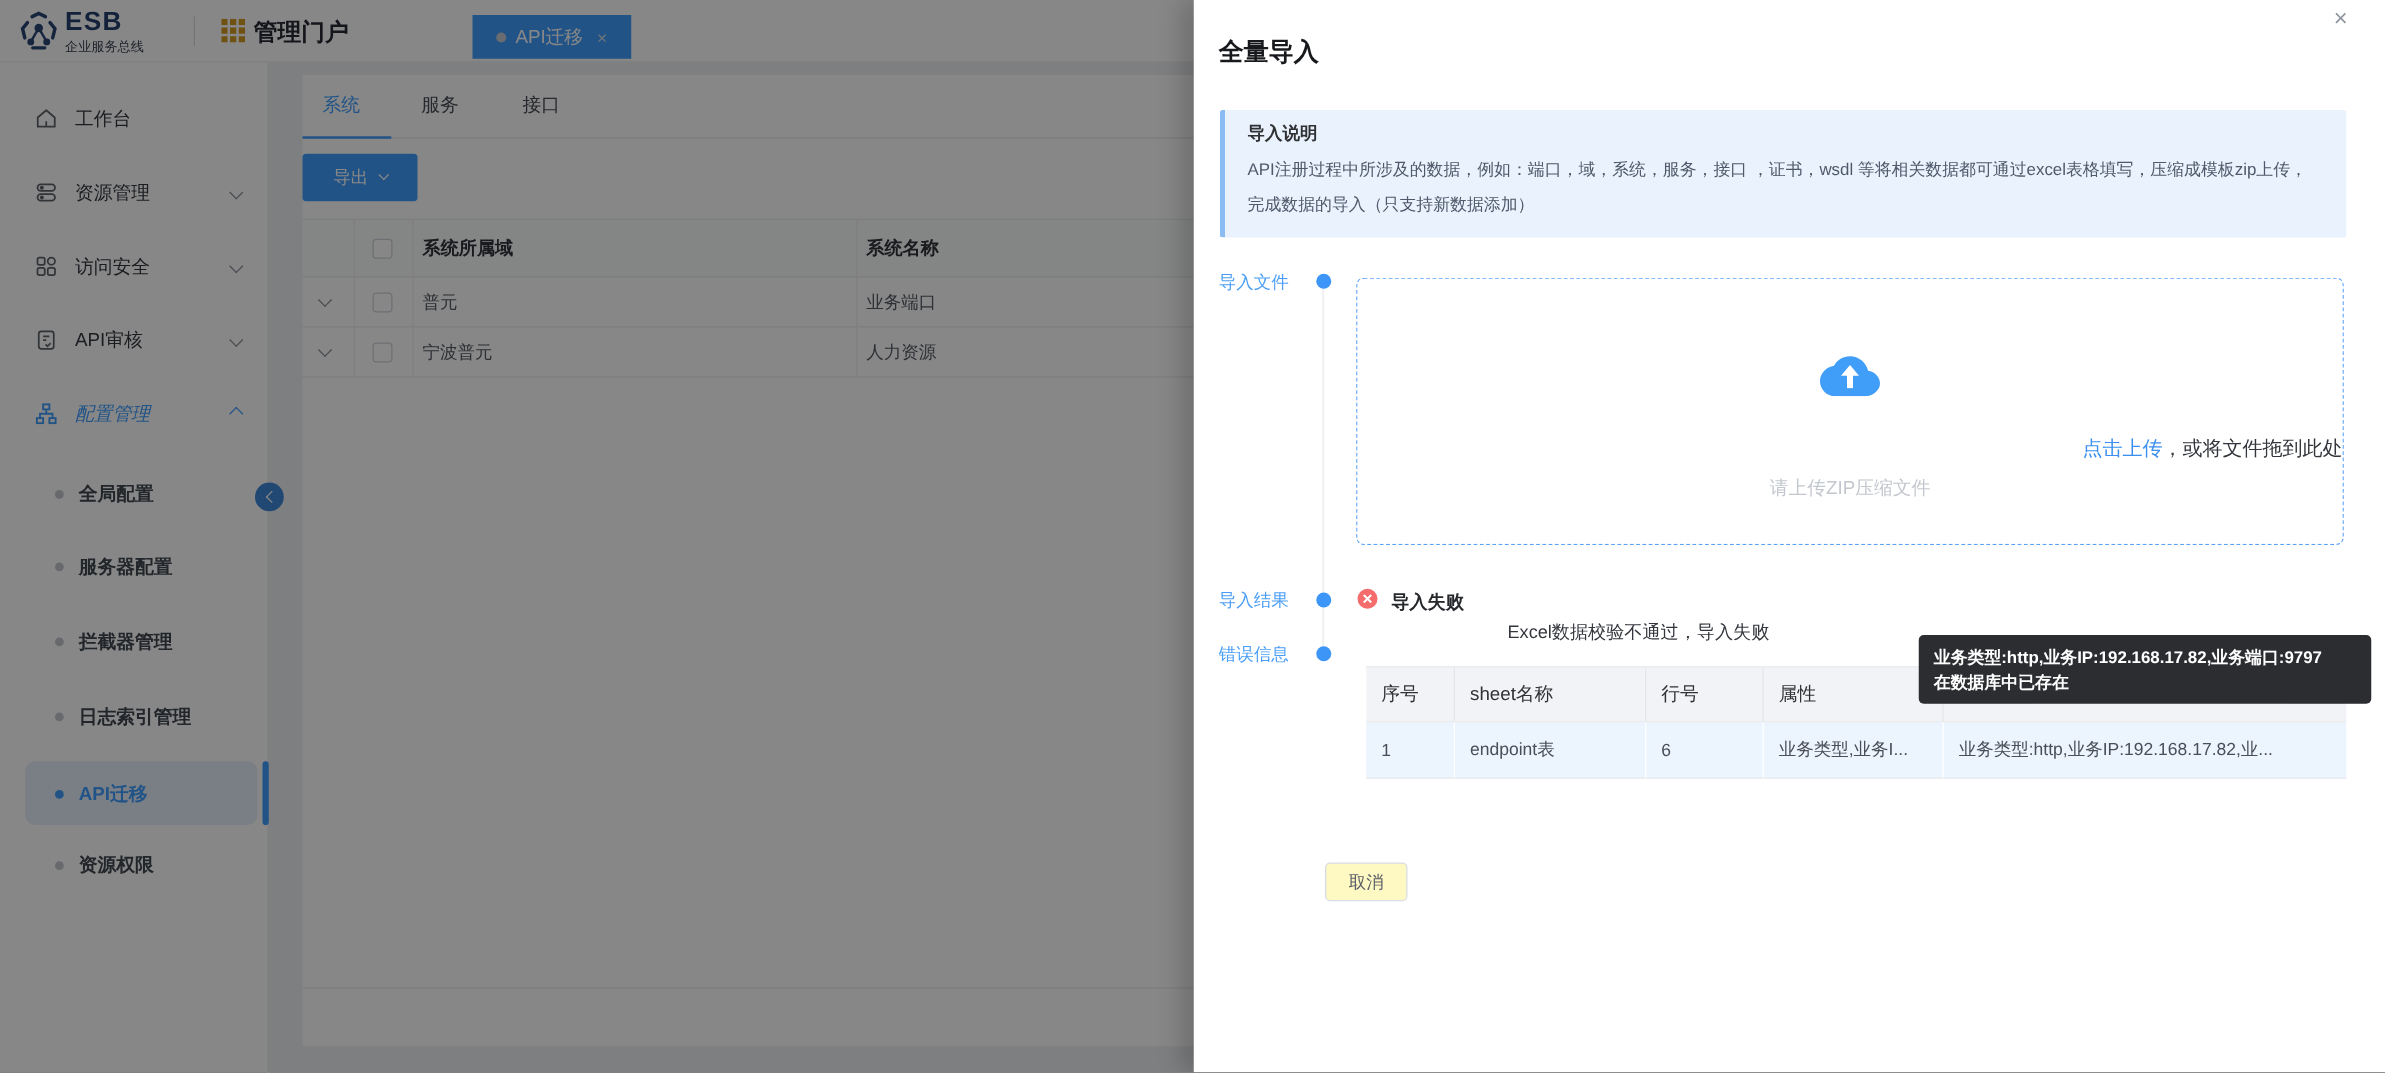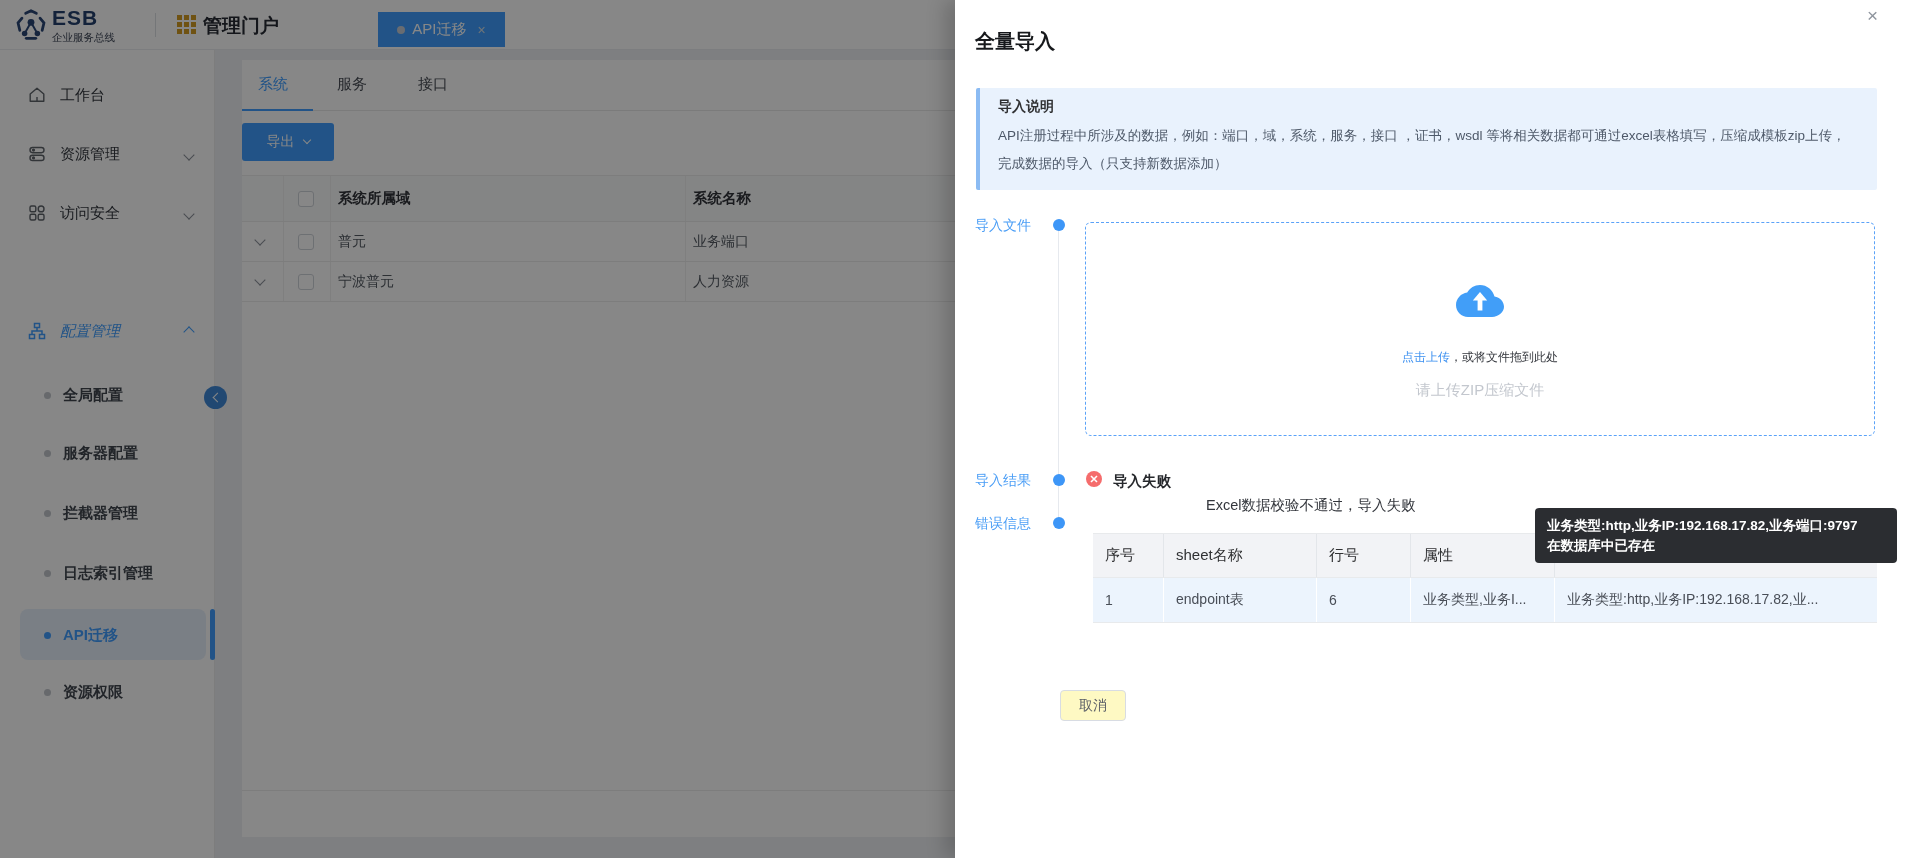--- a/index.html
+++ b/index.html
@@ -64,21 +64,21 @@
   .d-close { position:absolute; left:912px; top:5px; font-size:19px; color:#8f959e; cursor:pointer; }
   .d-title { position:absolute; left:20px; top:28px; font-size:20px; font-weight:bold; color:#17191c; }
   .notice { position:absolute; left:21px; top:88px; width:901px; height:102px; background:#e9f2fd; border-left:4px solid #8bbbf3; border-radius:2px; padding:10px 18px; overflow:hidden; }
   .notice-title { font-size:14px; font-weight:bold; color:#303133; margin-bottom:6px; }
   .notice-body { font-size:13.5px; color:#4e5969; line-height:28px; }
   .step-label { position:absolute; left:20px; font-size:14px; color:#4b9ef6; }
   .step-dot { position:absolute; left:98px; width:12px; height:12px; border-radius:50%; background:#3d96f7; z-index:2; }
   .step-line { position:absolute; left:103px; top:225px; width:1px; height:298px; background:#e6e9ee; z-index:1; }
   .upload-box { position:absolute; left:130px; top:222px; width:790px; height:214px; border:1px dashed #5aa2f8; border-radius:6px; background:#fff; cursor:pointer; }
   .cloud-wrap { position:absolute; left:0; top:60px; width:100%; text-align:center; }
-  .up-text { position:absolute; left:0; top:126px; width:100%; text-align:center; font-size:12px; color:#33363c; }
+  .up-text { position:absolute; left:0; top:126px; width:100%; text-align:right; font-size:16px; color:#33363c; }
   .up-link { color:#3a8ff0; cursor:pointer; }
   .up-hint { position:absolute; left:0; top:158px; width:100%; text-align:center; font-size:15px; color:#c3c7ce; }
   .result-icon { position:absolute; left:131px; top:471px; width:16px; height:16px; border-radius:50%; background:#f56c6c; display:flex; align-items:center; justify-content:center; }
   .result-status { position:absolute; left:158px; top:472px; font-size:14.5px; font-weight:bold; color:#26282c; }
   .result-msg { position:absolute; left:251px; top:496px; font-size:14.5px; color:#33363c; }
   .err-table { position:absolute; left:138px; top:533px; width:784px; font-size:14px; }
   .et-head, .et-row { display:flex; height:45px; }
   .et-head { background:#f2f3f6; border-top:1px solid #e8eaec; border-bottom:1px solid #e8eaec; }
   .et-row { background:#ecf4fd; border-bottom:1px solid #e8eaec; }
   .et-head > div { font-size:15px; color:#303133; }
@@ -168,20 +168,31 @@
         <svg width="18" height="18" viewBox="0 0 18 18" fill="none" stroke="#5f646b" stroke-width="1.4">
           <rect x="2" y="2" width="5.8" height="5.8" rx="1.5"></rect>
             <rect x="10.2" y="2" width="5.8" height="5.8" rx="2.9"></rect>
           <rect x="2" y="10.2" width="5.8" height="5.8" rx="1.5"></rect>
             <rect x="10.2" y="10.2" width="5.8" height="5.8" rx="1.5"></rect>
         </svg>
       </span>
       <span class="nav-label">访问安全</span>
       <span class="nav-chev"><i class="chev"></i></span>
     </div>
+    <div class="nav-item" style="top:202px">
+      <span class="nav-icon">
+        <svg width="18" height="18" viewBox="0 0 18 18" fill="none" stroke="#5f646b" stroke-width="1.4">
+          <rect x="3" y="2" width="12" height="14" rx="2"></rect>
+            <path d="M6.5 6 H11.5 M6.5 9 H9"></path>
+            <path d="M8.5 12.5 l1.5 1.5 l2.5 -2.5"></path>
+        </svg>
+      </span>
+      <span class="nav-label">API审核</span>
+      <span class="nav-chev"><i class="chev"></i></span>
+    </div>
     <div class="nav-item active" style="top:261px">
       <span class="nav-icon">
         <svg width="18" height="18" viewBox="0 0 18 18" fill="none" stroke="#409eff" stroke-width="1.5">
           <rect x="6.5" y="1.5" width="5" height="4"></rect>
             <rect x="1.5" y="12.5" width="5" height="4"></rect>
             <rect x="11.5" y="12.5" width="5" height="4"></rect>
           <path d="M9 5.5 V9 M4 12.5 V9 H14 V12.5"></path>
         </svg>
       </span>
       <span class="nav-label">配置管理</span>

